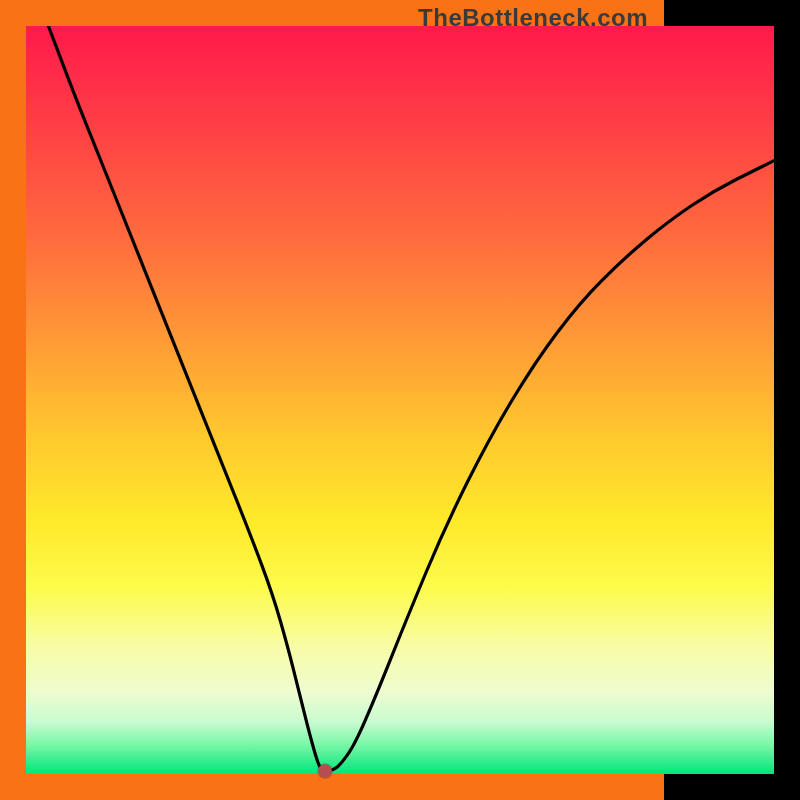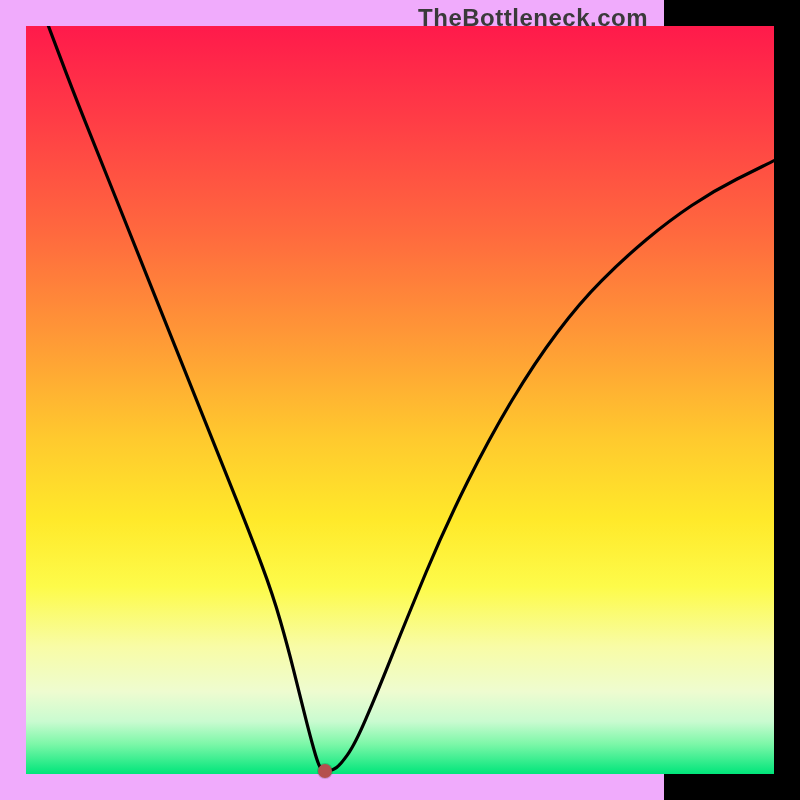--- a/index.html
+++ b/index.html
@@ -8,21 +8,21 @@
     width: 800px;
     height: 800px;
     background: #000;
     font-family: Arial, Helvetica, sans-serif;
     overflow: hidden;
   }
   .frame {
     position: relative;
     width: 664px;
     height: 800px;
-    background: #f0abfc;
+    background: #f97316;
   }
   .watermark {
     position: absolute;
     top: 4px;
     right: 16px;
     color: #3a3a3a;
     font-size: 24px;
     font-weight: 600;
     letter-spacing: 0.5px;
     user-select: none;

